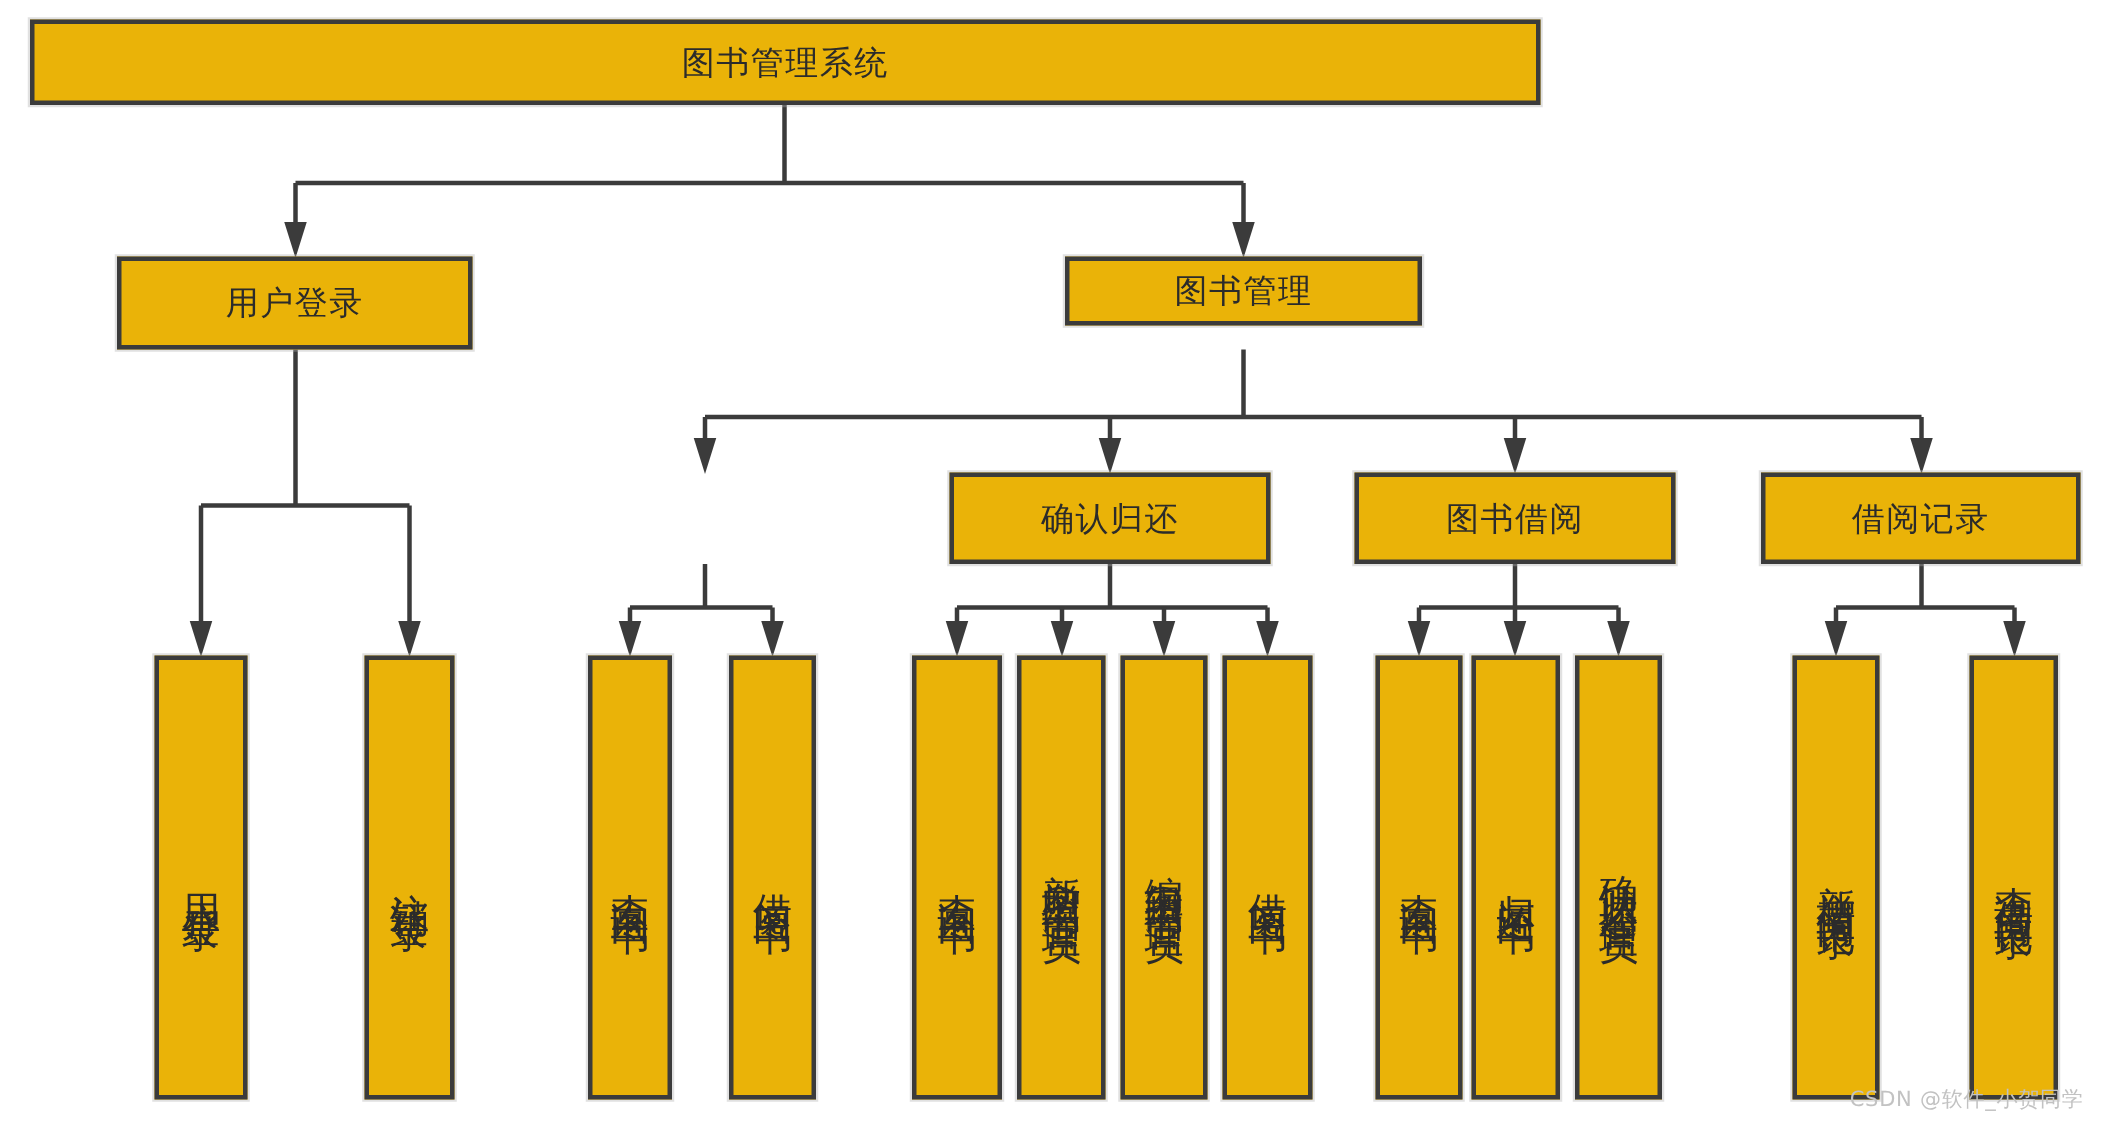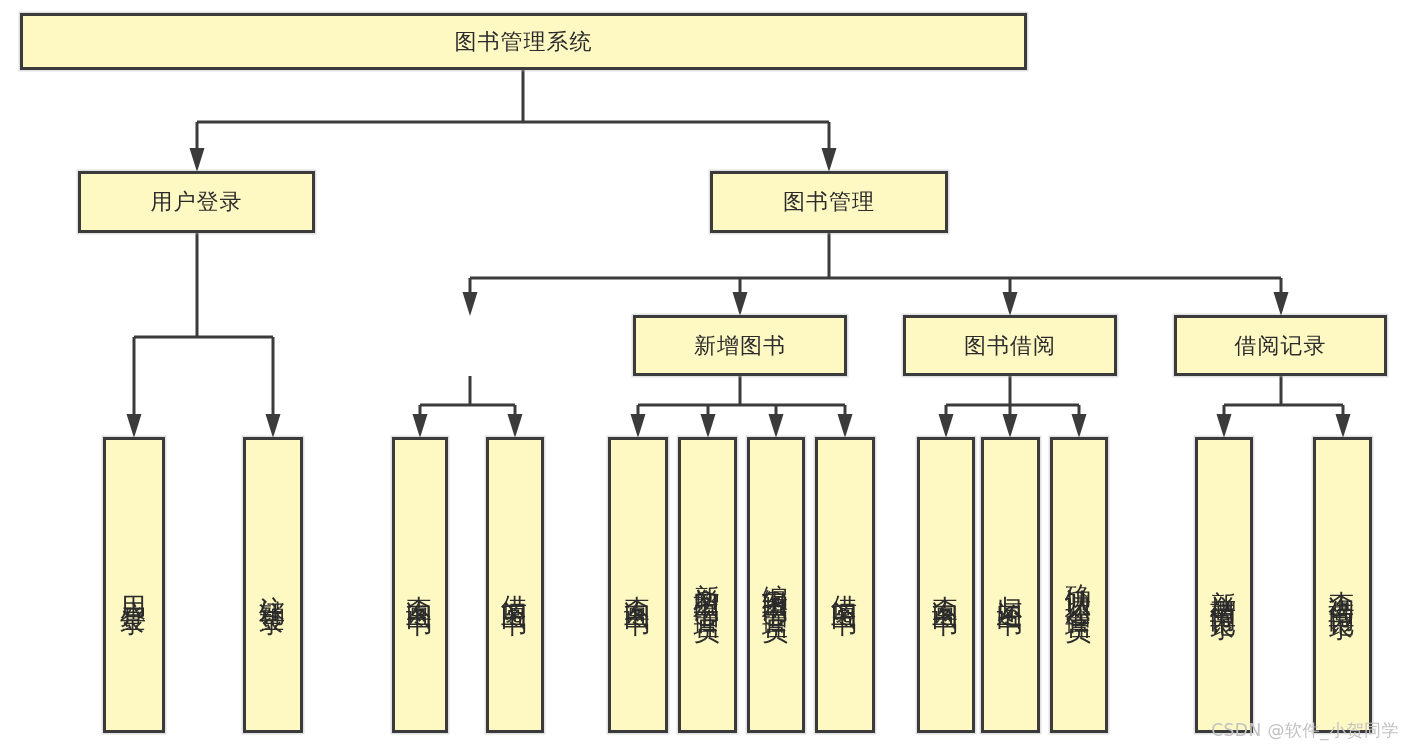--- a/index.html
+++ b/index.html
@@ -10,56 +10,57 @@
   .stage{
     position:relative; width:1405px; height:747px; overflow:hidden;
     background:var(--background);
     font-family:"DejaVu Sans","Liberation Sans",sans-serif;
     color:var(--text);
   }
   .connectors{position:absolute;left:0;top:0;width:1405px;height:747px;}
   .connectors line{stroke:var(--line);stroke-width:3;}
   .connectors polygon{fill:var(--line);}
   .node{
-    position:absolute; box-sizing:border-box; background:#fef9c3;
+    position:absolute; box-sizing:border-box; background:#eab308;
     border:3px solid var(--box-border);
     box-shadow:0 0 0 1.5px rgba(175,175,175,.38);
     display:flex; align-items:center; justify-content:center;
     text-align:center;
+    font-family:Liberation Serif, serif;
   }
   .h{font-size:22px; letter-spacing:1px; white-space:nowrap;}
   .v{
     writing-mode:vertical-rl; text-orientation:mixed;
     font-size:26px; letter-spacing:5px; white-space:nowrap;
   }
   
   .n-root {left:20px;  top:13px;  width:1007px; height:57px;}
   .n-ulogin{left:78px;  top:171px; width:237px;  height:62px;}
-  .n-bmgmt {left:710px; top:171px; width:238px;  height:62px;}
+  .n-bmgmt {left:710px; top:171px; width:238px;  height:46px;}
   .n-nbr   {left:362px; top:315px; width:216px;  height:61px;}
   .n-bb    {left:633px; top:315px; width:214px;  height:61px;}
   .n-cb    {left:903px; top:315px; width:214px;  height:61px;}
   .n-br    {left:1174px;top:315px; width:213px;  height:61px;}
   .leaf    {top:437px; height:296px;}
   .n-ul1 {left:103px; width:62px;}
   .n-ul2 {left:243px; width:60px;}
   .n-nbr1{left:392px; width:56px;}
   .n-nbr2{left:486px; width:58px;}
   .n-bb1 {left:608px; width:60px;}
   .n-bb2 {left:678px; width:59px;}
   .n-bb3 {left:747px; width:58px;}
   .n-bb4 {left:815px; width:60px;}
   .n-cb1 {left:917px; width:58px;}
   .n-cb2 {left:981px; width:59px;}
   .n-cb3 {left:1050px;width:58px;}
   .n-br1 {left:1195px;width:58px;}
   .n-br2 {left:1313px;width:59px;}
   .watermark{
-    position:absolute; right:6px; bottom:5px;
-    font-size:17px; color:var(--watermark); letter-spacing:.5px;
+    position:absolute; right:16px; bottom:5px;
+    font-size:14px; color:var(--watermark); letter-spacing:.5px;
     white-space:nowrap; z-index:5;
   }
 </style>
 </head>
 <body>
 
 <div class="stage">
 
   <svg class="connectors" viewBox="0 0 1405 747">
     <g>
@@ -135,21 +136,21 @@
   </div>
 
   <div class="node h n-ulogin">
     <span>用户登录</span>
   </div>
   <div class="node h n-bmgmt">
     <span>图书管理</span>
   </div>
 
   <div class="node h n-bb">
-    <span>新增图书</span>
+    <span>确认归还</span>
   </div>
   <div class="node h n-cb">
     <span>图书借阅</span>
   </div>
   <div class="node h n-br">
     <span>借阅记录</span>
   </div>
 
   <div class="node v leaf n-ul1">
     <span>用户登录</span>

